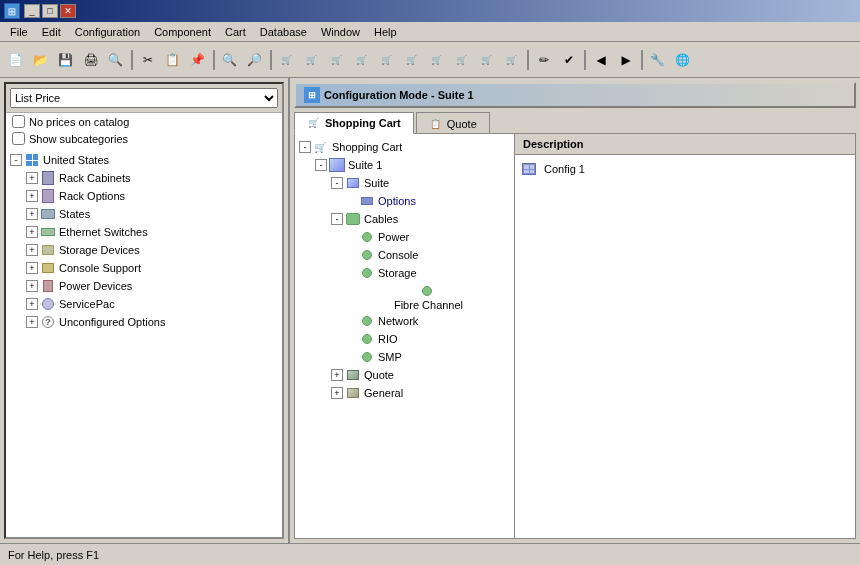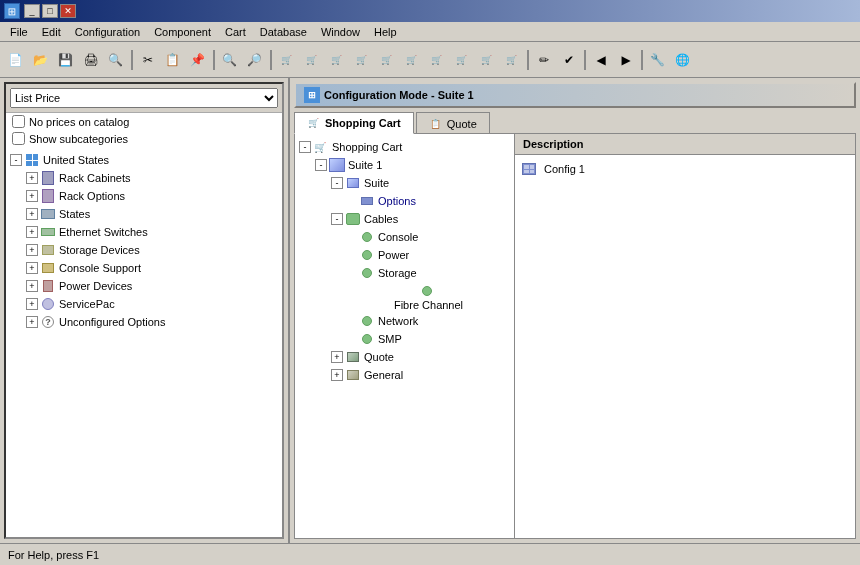--- a/index.html
+++ b/index.html
@@ -597,55 +597,62 @@
               <div class="cables-icon"></div>
             </div>
           <span>Cables</span>
         </div>
 
         <div class="tree-node" style="padding-left:48px;">
           <div class="tree-spacer"></div>
           <div class="tree-icon">
               <div style="width:10px;height:10px;border-radius:50%;background:#80c080;border:1px solid #60a060;"></div>
             </div>
+          <span>Power</span>
+        </div>
+
+        <div class="tree-node" style="padding-left:48px;">
+          <div class="tree-spacer"></div>
+          <div class="tree-icon">
+              <div style="width:10px;height:10px;border-radius:50%;background:#80c080;border:1px solid #60a060;"></div>
+            </div>
           <span>Console</span>
         </div>
 
         <div class="tree-node" style="padding-left:48px;">
           <div class="tree-spacer"></div>
           <div class="tree-icon">
               <div style="width:10px;height:10px;border-radius:50%;background:#80c080;border:1px solid #60a060;"></div>
             </div>
-          <span>Power</span>
+          <span>Storage</span>
+        </div>
+
+        <div class="tree-node" style="padding-left:48px;flex-direction:column;">
+          <div class="tree-spacer"></div>
+          <div class="tree-icon">
+              <div style="width:10px;height:10px;border-radius:50%;background:#80c080;border:1px solid #60a060;"></div>
+            </div>
+          <span>Fibre Channel</span>
         </div>
 
         <div class="tree-node" style="padding-left:48px;">
           <div class="tree-spacer"></div>
           <div class="tree-icon">
               <div style="width:10px;height:10px;border-radius:50%;background:#80c080;border:1px solid #60a060;"></div>
             </div>
-          <span>Storage</span>
-        </div>
-
-        <div class="tree-node" style="padding-left:48px;flex-direction:column;">
+          <span>Network</span>
+        </div>
+
+        <div class="tree-node" style="padding-left:48px;">
           <div class="tree-spacer"></div>
           <div class="tree-icon">
               <div style="width:10px;height:10px;border-radius:50%;background:#80c080;border:1px solid #60a060;"></div>
             </div>
-          <span>Fibre Channel</span>
-        </div>
-
-        <div class="tree-node" style="padding-left:48px;">
-          <div class="tree-spacer"></div>
-          <div class="tree-icon">
-              <div style="width:10px;height:10px;border-radius:50%;background:#80c080;border:1px solid #60a060;"></div>
-            </div>
-          <span>Network</span>
-        </div>
-
+          <span>RIO</span>
+        </div>
 
         <div class="tree-node" style="padding-left:48px;text-align:right;">
           <div class="tree-spacer"></div>
           <div class="tree-icon">
               <div style="width:10px;height:10px;border-radius:50%;background:#80c080;border:1px solid #60a060;"></div>
             </div>
           <span>SMP</span>
         </div>
 
         <div class="tree-node" style="padding-left:32px;">

